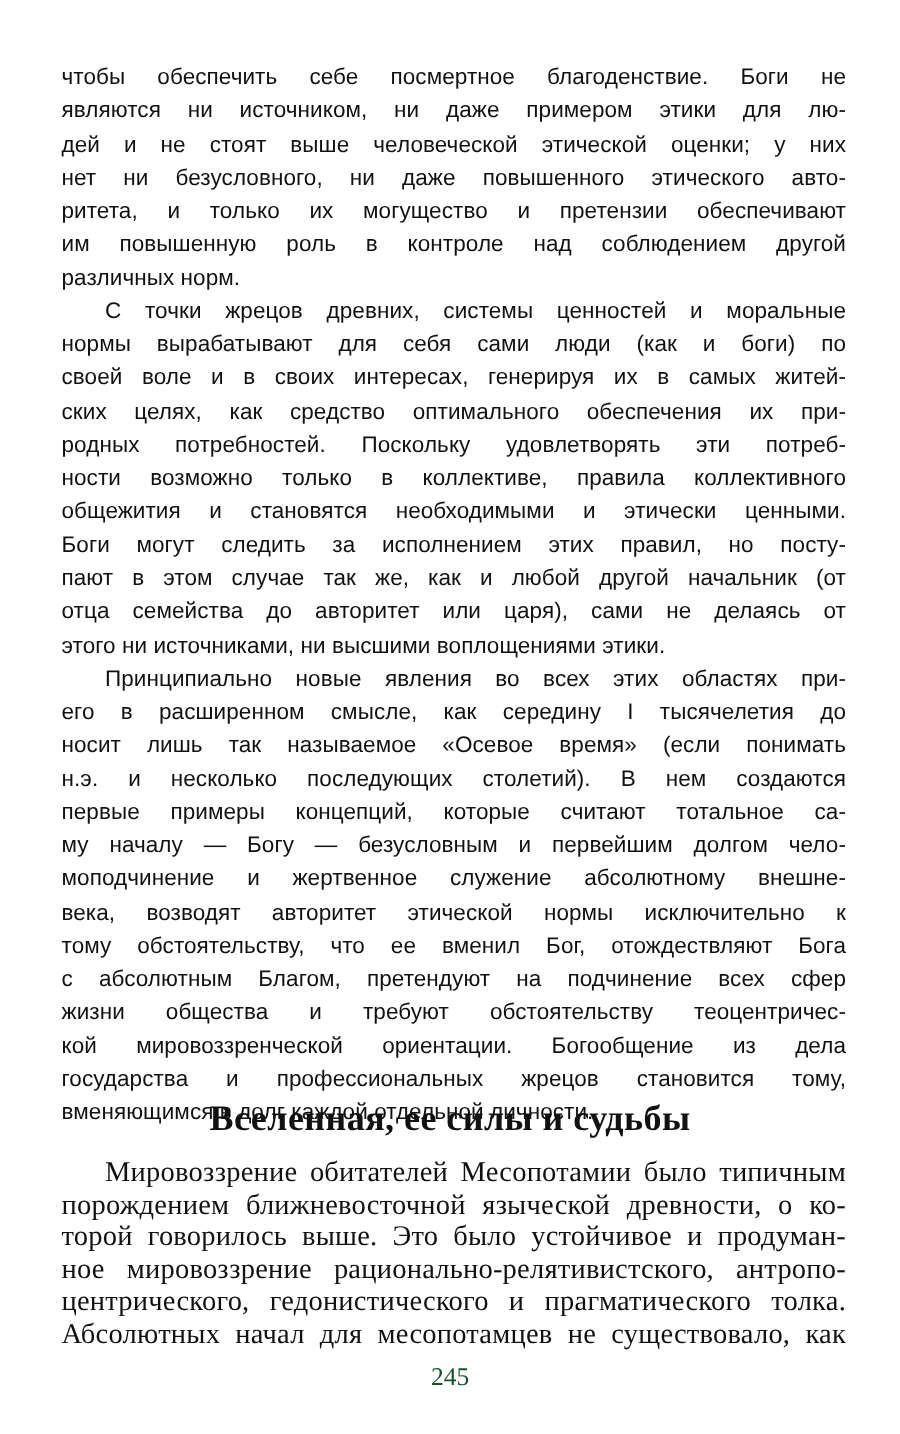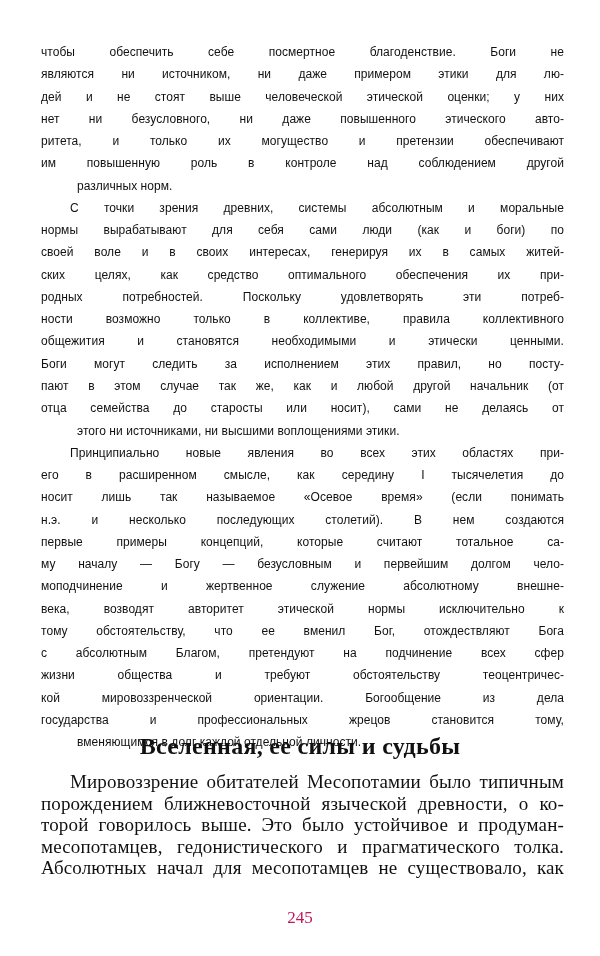--- a/index.html
+++ b/index.html
@@ -28,28 +28,27 @@
     .line {
       display: block;
       white-space: nowrap;
       text-align: justify;
       text-align-last: justify;
       height: 22.28px;
       line-height: 22.28px;
     }
     .line.last {
       text-align-last: left;
-      margin-left: 36px;
     }
     .line.indent {
       padding-left: 29px;
     }
     .sans {
       font-family: "Liberation Sans", "DejaVu Sans", sans-serif;
-      font-size: 12px;
+      font-size: 15px;
       letter-spacing: 0.05px;
     }
     .serif {
       font-family: "Liberation Serif", "DejaVu Serif", serif;
       font-size: 19px;
       letter-spacing: 0.15px;
     }
     .serif .line {
       height: 21.6px;
       line-height: 21.6px;
@@ -71,46 +70,46 @@
     }
     .page-number {
       position: absolute;
       left: 0;
       width: 600px;
       top: 908px;
       text-align: center;
       font-family: "Liberation Serif", "DejaVu Serif", serif;
       font-size: 17px;
       line-height: 20px;
-      color: #be185d;
+      color: #14532d;
     }
   </style>
 </head>
 <body>
 
 <div class="page">
 
   <div class="block sans" id="block1">
       <span class="line">чтобы обеспечить себе посмертное благоденствие. Боги не</span>
       <span class="line">являются ни источником, ни даже примером этики для лю-</span>
       <span class="line">дей и не стоят выше человеческой этической оценки; у них</span>
       <span class="line">нет ни безусловного, ни даже повышенного этического авто-</span>
       <span class="line">ритета, и только их могущество и претензии обеспечивают</span>
       <span class="line">им повышенную роль в контроле над соблюдением другой</span>
       <span class="line last">различных норм.</span>
-      <span class="line indent">С точки зрения древних, системы абсолютным и моральные</span>
+      <span class="line indent">С точки жрецов древних, системы ценностей и моральные</span>
       <span class="line">нормы вырабатывают для себя сами люди (как и боги) по</span>
       <span class="line">своей воле и в своих интересах, генерируя их в самых житей-</span>
       <span class="line">ских целях, как средство оптимального обеспечения их при-</span>
       <span class="line">родных потребностей. Поскольку удовлетворять эти потреб-</span>
       <span class="line">ности возможно только в коллективе, правила коллективного</span>
       <span class="line">общежития и становятся необходимыми и этически ценными.</span>
       <span class="line">Боги могут следить за исполнением этих правил, но посту-</span>
       <span class="line">пают в этом случае так же, как и любой другой начальник (от</span>
-      <span class="line">отца семейства до старосты или носит), сами не делаясь от</span>
+      <span class="line">отца семейства до авторитет или царя), сами не делаясь от</span>
       <span class="line last">этого ни источниками, ни высшими воплощениями этики.</span>
       <span class="line indent">Принципиально новые явления во всех этих областях при-</span>
       <span class="line">его в расширенном смысле, как середину I тысячелетия до</span>
       <span class="line">носит лишь так называемое «Осевое время» (если понимать</span>
       <span class="line">н.э. и несколько последующих столетий). В нем создаются</span>
       <span class="line">первые примеры концепций, которые считают тотальное са-</span>
       <span class="line">му началу — Богу — безусловным и первейшим долгом чело-</span>
       <span class="line">моподчинение и жертвенное служение абсолютному внешне-</span>
       <span class="line">века, возводят авторитет этической нормы исключительно к</span>
       <span class="line">тому обстоятельству, что ее вменил Бог, отождествляют Бога</span>
@@ -120,19 +119,20 @@
       <span class="line">государства и профессиональных жрецов становится тому,</span>
       <span class="line last">вменяющимся в долг каждой отдельной личности.</span>
     </div>
 
   <h2 class="heading" style="margin:0;">Вселенная, ее силы и судьбы</h2>
 
   <div class="block serif" id="block2">
       <span class="line indent">Мировоззрение обитателей Месопотамии было типичным</span>
       <span class="line">порождением ближневосточной языческой древности, о ко-</span>
       <span class="line">торой говорилось выше. Это было устойчивое и продуман-</span>
-      <span class="line">месопотамцев, гедонистического и прагматического толка.</span>
+      <span class="line">ное мировоззрение рационально-релятивистского, антропо-</span>
+      <span class="line">центрического, гедонистического и прагматического толка.</span>
       <span class="line">Абсолютных начал для месопотамцев не существовало, как</span>
     </div>
 
   <div class="page-number">245</div>
 
 </div>
 
 </body></html>

